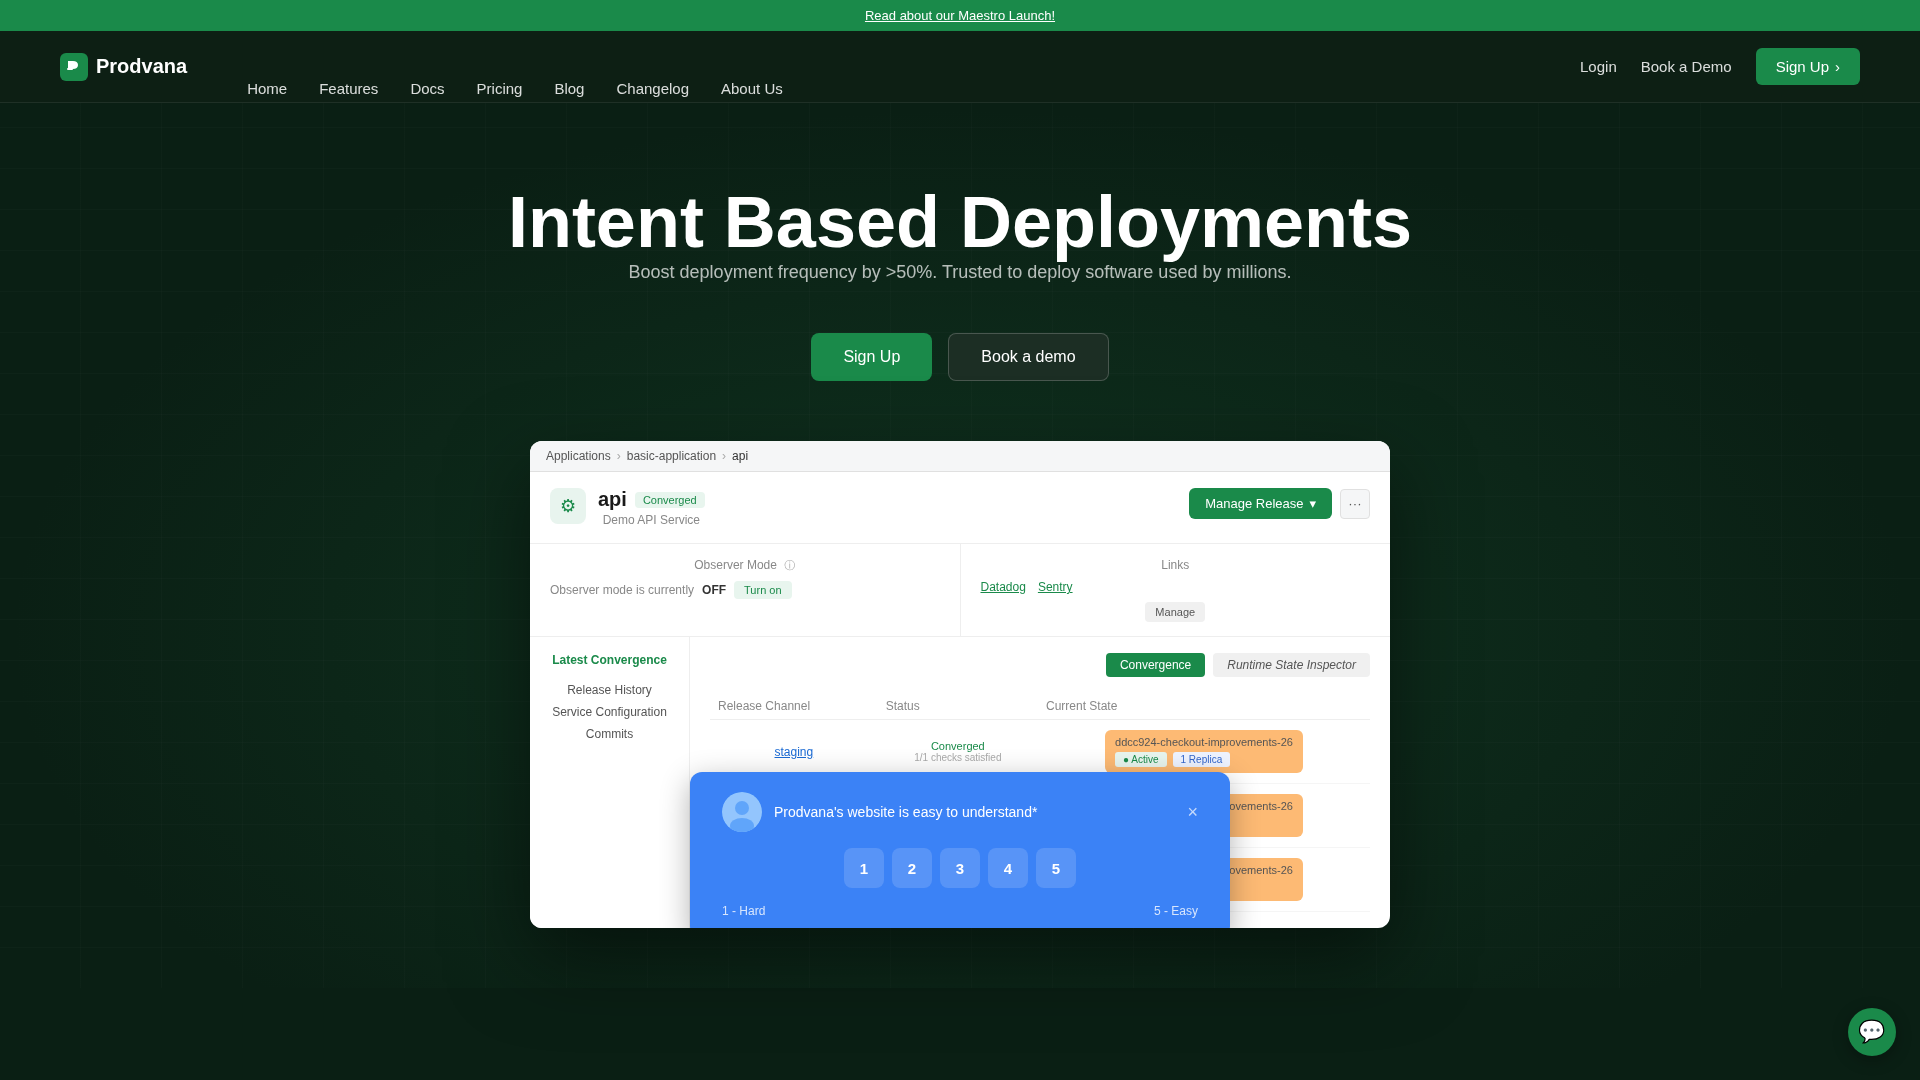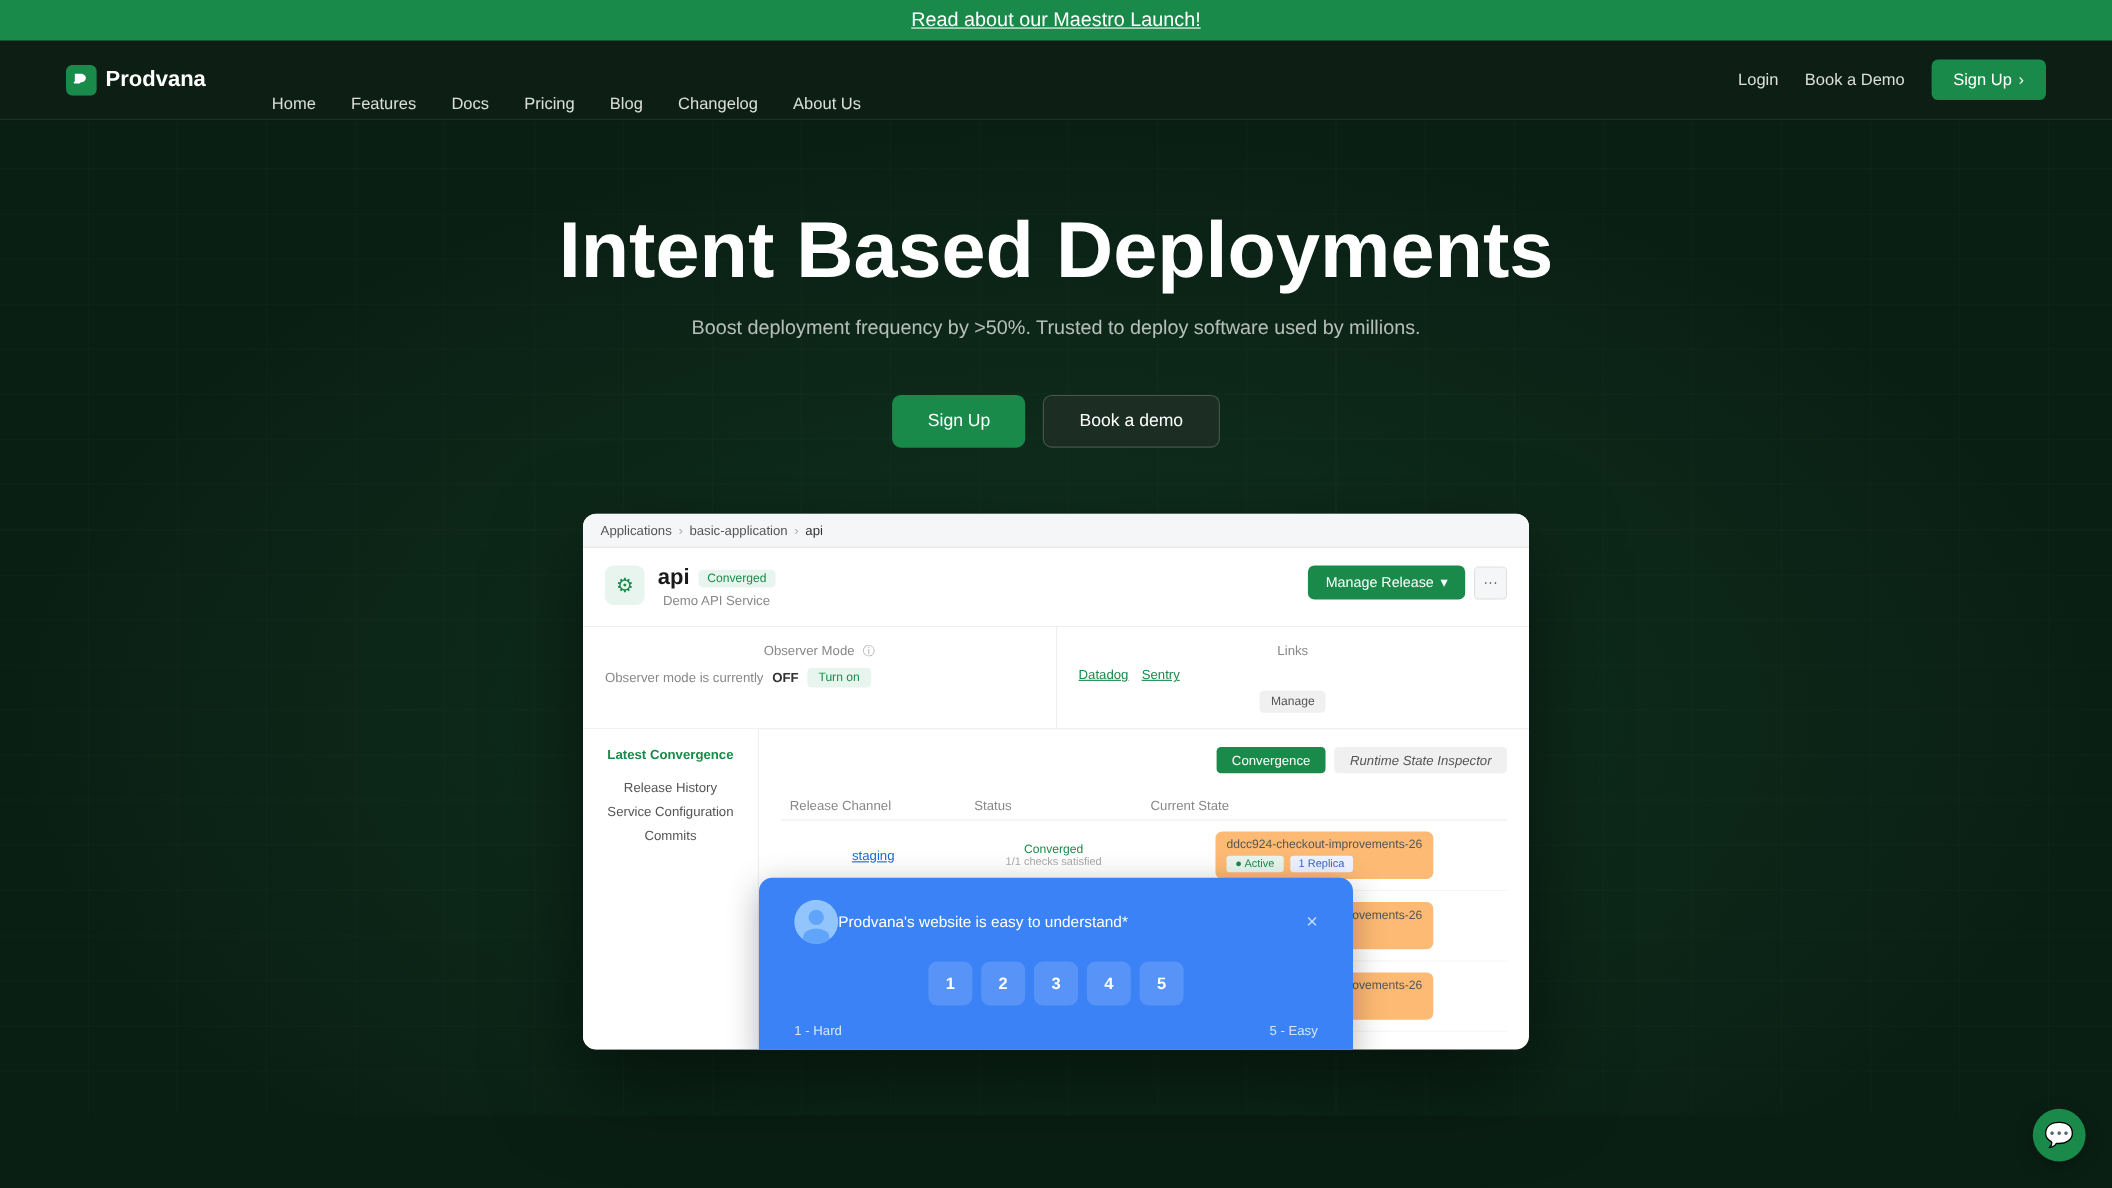--- a/index.html
+++ b/index.html
@@ -3,21 +3,21 @@
   <meta charset="utf-8">
   <style>
     * { margin: 0; padding: 0; box-sizing: border-box; }
     body { font-family: -apple-system, BlinkMacSystemFont, 'Segoe UI', sans-serif; background: #0a1f14; color: #fff; width: 1920px; min-height: 1080px; overflow-x: hidden; }
 
     
     .announcement-bar {
       background: #1a8a4a;
       text-align: center;
       padding: 8px;
-      font-size: 18px;
+      font-size: 13px;
       color: #fff;
     }
     .announcement-bar a { color: #fff; text-decoration: underline; }
 
     
     .navbar {
       background: #0d1f14;
       display: flex;
       align-items: center;
       padding: 0 60px;
@@ -107,21 +107,20 @@
         rgba(255,255,255,0.015) 80px,
         rgba(255,255,255,0.015) 81px
       );
       pointer-events: none;
     }
     .hero h1 {
       font-size: 72px;
       font-weight: 700;
       color: #fff;
       line-height: 1.1;
-      margin-bottom: 20px;
       position: relative;
     }
     .hero p {
       font-size: 18px;
       color: rgba(255,255,255,0.7);
       margin-bottom: 50px;
       position: relative;
     }
     .hero-buttons {
       display: flex;
@@ -433,21 +432,21 @@
       display: flex;
       flex-direction: column;
       align-items: center;
       gap: 16px;
       box-shadow: 0 8px 30px rgba(0,0,0,0.3);
       z-index: 10;
     }
     .feedback-header {
       display: flex;
       align-items: center;
-      gap: 0;
+      gap: 12px;
       width: 100%;
     }
     .feedback-avatar {
       width: 40px;
       height: 40px;
       border-radius: 50%;
       background: #60a5fa;
       overflow: hidden;
       flex-shrink: 0;
     }

